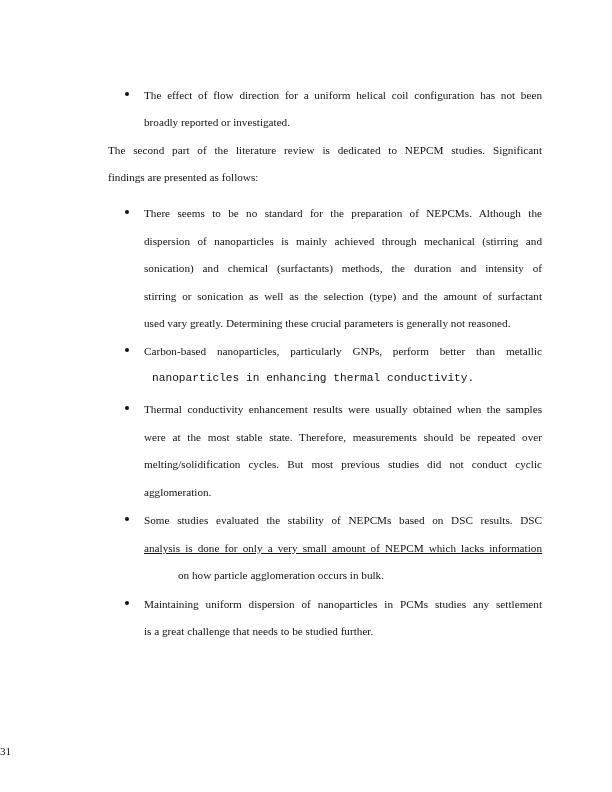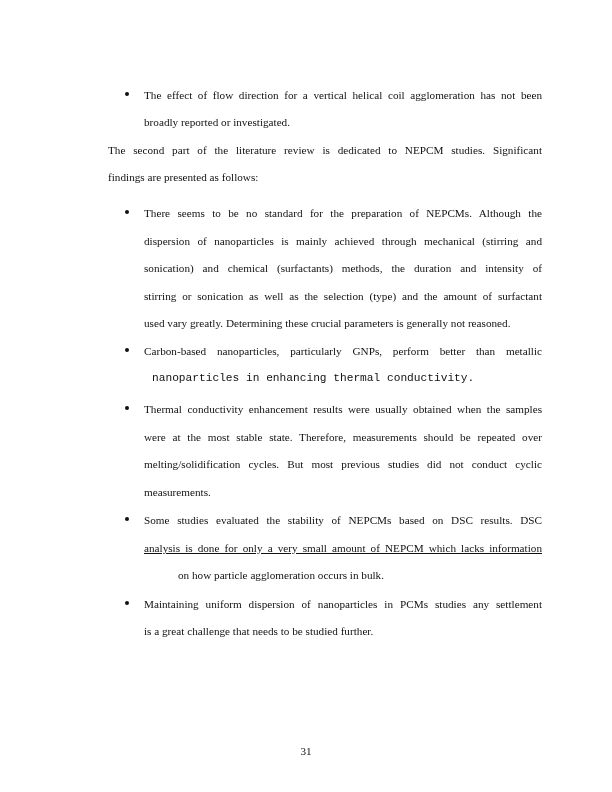--- a/index.html
+++ b/index.html
@@ -29,32 +29,32 @@
       content: "";
       position: absolute;
       left: 0; top: 4px;
       width: 4px; height: 4px;
       border-radius: 50%;
       background: #111;
     }
     .page-number {
       position: absolute;
       left: 0; width: 612px; top: 744px;
-      text-align: center;
+      text-align: left;
       line-height: 14px;
     }
   </style>
 </head>
 <body>
 
 <div class="page">
 
   <div>
     <span class="bullet" style="left:125px; top:88px;"></span>
-    <div class="line just" style="left:144px; top:88px; width:398px;">The effect of flow direction for a vertical helical coil agglomeration has not been</div>
+    <div class="line just" style="left:144px; top:88px; width:398px;">The effect of flow direction for a uniform helical coil configuration has not been</div>
     <div class="line" style="left:144px; top:115px;">broadly reported or investigated.</div>
   </div>
 
   <div>
     <div class="line just" style="left:108px; top:143px; width:434px;">The second part of the literature review is dedicated to NEPCM studies. Significant</div>
     <div class="line" style="left:108px; top:170px;">findings are presented as follows:</div>
   </div>
 
   <div>
     <span class="bullet" style="left:125px; top:206px;"></span>
@@ -69,21 +69,21 @@
     <span class="bullet" style="left:125px; top:344px;"></span>
     <div class="line just" style="left:144px; top:344px; width:398px;">Carbon-based nanoparticles, particularly GNPs, perform better than metallic</div>
     <div class="line" style="left:152px; top:371px;font-family:Liberation Mono, monospace;">nanoparticles in enhancing thermal conductivity.</div>
   </div>
 
   <div>
     <span class="bullet" style="left:125px; top:402px;"></span>
     <div class="line just" style="left:144px; top:402px; width:398px;">Thermal conductivity enhancement results were usually obtained when the samples</div>
     <div class="line just" style="left:144px; top:430px; width:398px;">were at the most stable state. Therefore, measurements should be repeated over</div>
     <div class="line just" style="left:144px; top:457px; width:398px;">melting/solidification cycles. But most previous studies did not conduct cyclic</div>
-    <div class="line" style="left:144px; top:485px;">measurements.</div>
+    <div class="line" style="left:144px; top:485px;">agglomeration.</div>
   </div>
 
   <div>
     <span class="bullet" style="left:125px; top:513px;"></span>
     <div class="line just" style="left:144px; top:513px; width:398px;">Some studies evaluated the stability of NEPCMs based on DSC results. DSC</div>
     <div class="line just" style="left:144px; top:541px; width:398px;text-decoration:underline;">analysis is done for only a very small amount of NEPCM which lacks information</div>
     <div class="line" style="left:160px; top:568px;margin-left:18px;">on how particle agglomeration occurs in bulk.</div>
   </div>
 
   <div>

